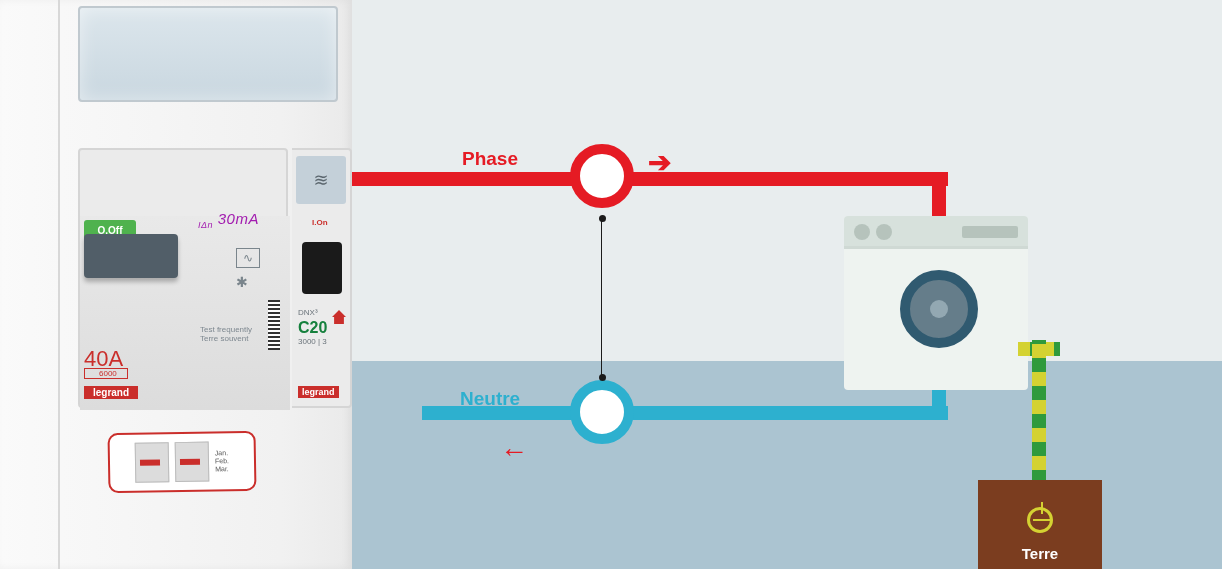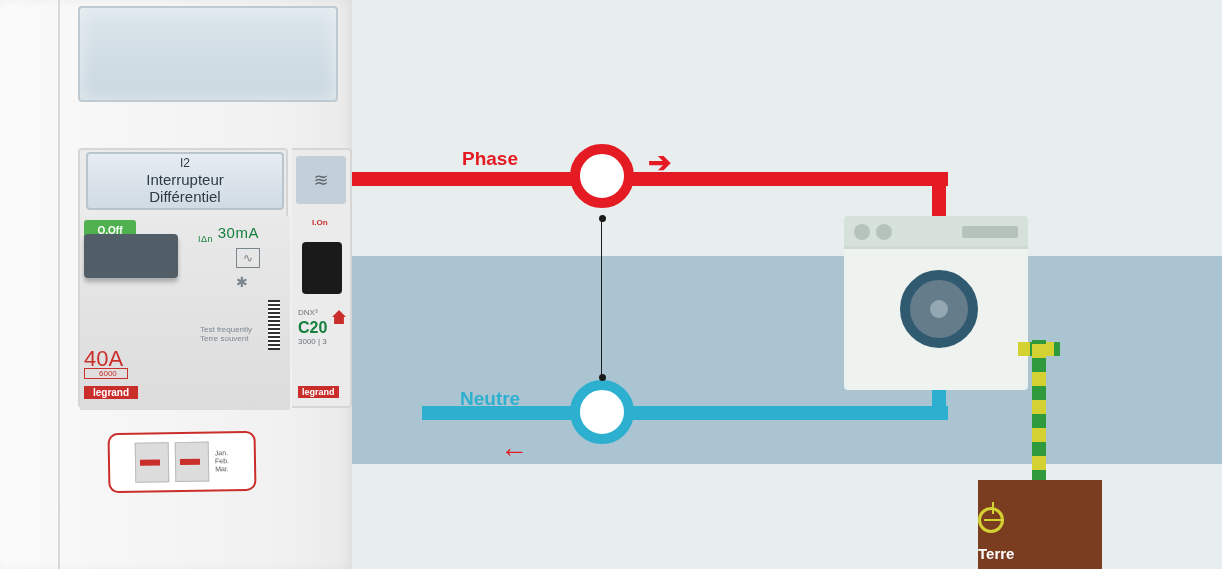--- a/index.html
+++ b/index.html
@@ -41,22 +41,22 @@
     position: absolute; left: 4px; top: 84px; width: 94px; height: 44px;
     background: #515e68; border-radius: 4px;
     box-shadow: 0 4px 4px rgba(0,0,0,.25);
   }
   .switch-o-off {
     position: absolute; left: 4px; top: 70px; width: 52px; height: 20px;
     background: #4fb24e; color: #fff; font-size: 10px; font-weight: 700;
     border-radius: 3px; display: flex; align-items: center; justify-content: center;
   }
   .sens-label {
-    position: absolute; left: 118px; top: 74px;
-    color: #15803d; font-size: 15px; letter-spacing: .5px;
+    position: absolute; left: 118px; top: 60px;
+    color: #a21caf; font-size: 15px; letter-spacing: .5px; font-style: italic;
   }
   .sens-label sub { font-size: 9px; }
   .ac-box {
     position: absolute; left: 156px; top: 98px; width: 24px; height: 20px;
     border: 1.5px solid #7a858c; display: flex; align-items: center; justify-content: center;
     font-size: 12px; color: #7a858c;
   }
   .snow { position: absolute; left: 156px; top: 124px; color: #7a858c; font-size: 14px; }
   .test-note { position: absolute; left: 120px; top: 176px; color: #7e8890; font-size: 8px; line-height: 1.1; }
   .rating-40a {
@@ -83,21 +83,21 @@
     background: #fff; border: 2px solid #ca2e2b; border-radius: 10px;
     transform: rotate(-1deg);
     display:flex;align-items:center;justify-content:center;gap:6px;
   }
   .test-sticker .mini { width: 34px; height: 40px; background: #dcdcdc; border: 1px solid #bbb; position: relative; }
   .test-sticker .mini::after{content:"";position:absolute;left:4px;top:16px;width:20px;height:6px;background:#ca2e2b;}
   .test-sticker .months{font-size:7px;color:#555;line-height:1.1;}
 
   
   .diagram {
-    position: absolute; left: 352px; top: 0; width: 870px; height: 464px;
+    position: absolute; left: 352px; top: 0; width: 870px; height: 569px;
     background: #e8edee;
   }
   .water {
     position: absolute; left: 0; bottom: 0; width: 100%; height: 208px;
     background: #abc4d1;
   }
   .phase-wire {
     position: absolute; left: 0; top: 172px; height: 14px; background: #e51b24;
   }
   .phase-h1 { width: 596px; }
@@ -140,40 +140,35 @@
   .drum::after{content:"";width:18px;height:18px;border-radius:50%;background:#93a8b2;}
 
   
   .earth-wire {
     position: absolute; left: 680px; top: 340px; width: 14px; height: 158px;
     background: repeating-linear-gradient(0deg,#d4d232 0 14px,#2f9a3c 14px 28px);
   }
   .earth-split { position:absolute;left:666px;top:342px;width:42px;height:14px;background:repeating-linear-gradient(90deg,#d4d232 0 12px,#2f9a3c 12px 24px);}
   .ground-box {
     position: absolute; left: 626px; top: 480px; width: 124px; height: 90px;
-    background: #7b3d1f; display:flex;flex-direction:column;justify-content:flex-end;gap:12px;padding-bottom:8px;
+    background: #7b3d1f; display:flex;flex-direction:column;align-items:center;justify-content:flex-end;gap:12px;padding-bottom:8px;
   }
   .ground-symbol { width: 26px; height: 26px; border: 3px solid #d4d232; border-radius: 50%; position: relative; background: transparent; }
   .ground-symbol::before{content:"";position:absolute;left:11px;top:-8px;width:2px;height:12px;background:#d4d232;}
   .ground-symbol::after{content:"";position:absolute;left:3px;top:9px;width:18px;height:2px;background:#d4d232;box-shadow:0 4px 0 -2px #d4d232,0 8px 0 -4px #d4d232;}
   .ground-label { color:#fff; font-weight:700; font-size:15px; }
 </style>
 </head>
 <body>
 
 <div class="panel-left">
   <div class="panel-frame"></div>
   <div class="panel-top-window"></div>
 
   <div class="breaker-main">
-    <div class="breaker-label-slot">
-      <span class="small">I2</span>
-      <span>Interrupteur</span>
-      <span>Différentiel</span>
-    </div>
     <div class="breaker-body"></div>
     <div class="switch-o-off">O.Off</div>
     <div class="switch-lever"></div>
     <div class="sens-label">
       <sub>IΔn</sub>
       <span>30mA</span>
     </div>
     <div class="ac-box">∿</div>
     <div class="snow">✱</div>
     <div class="test-note">

